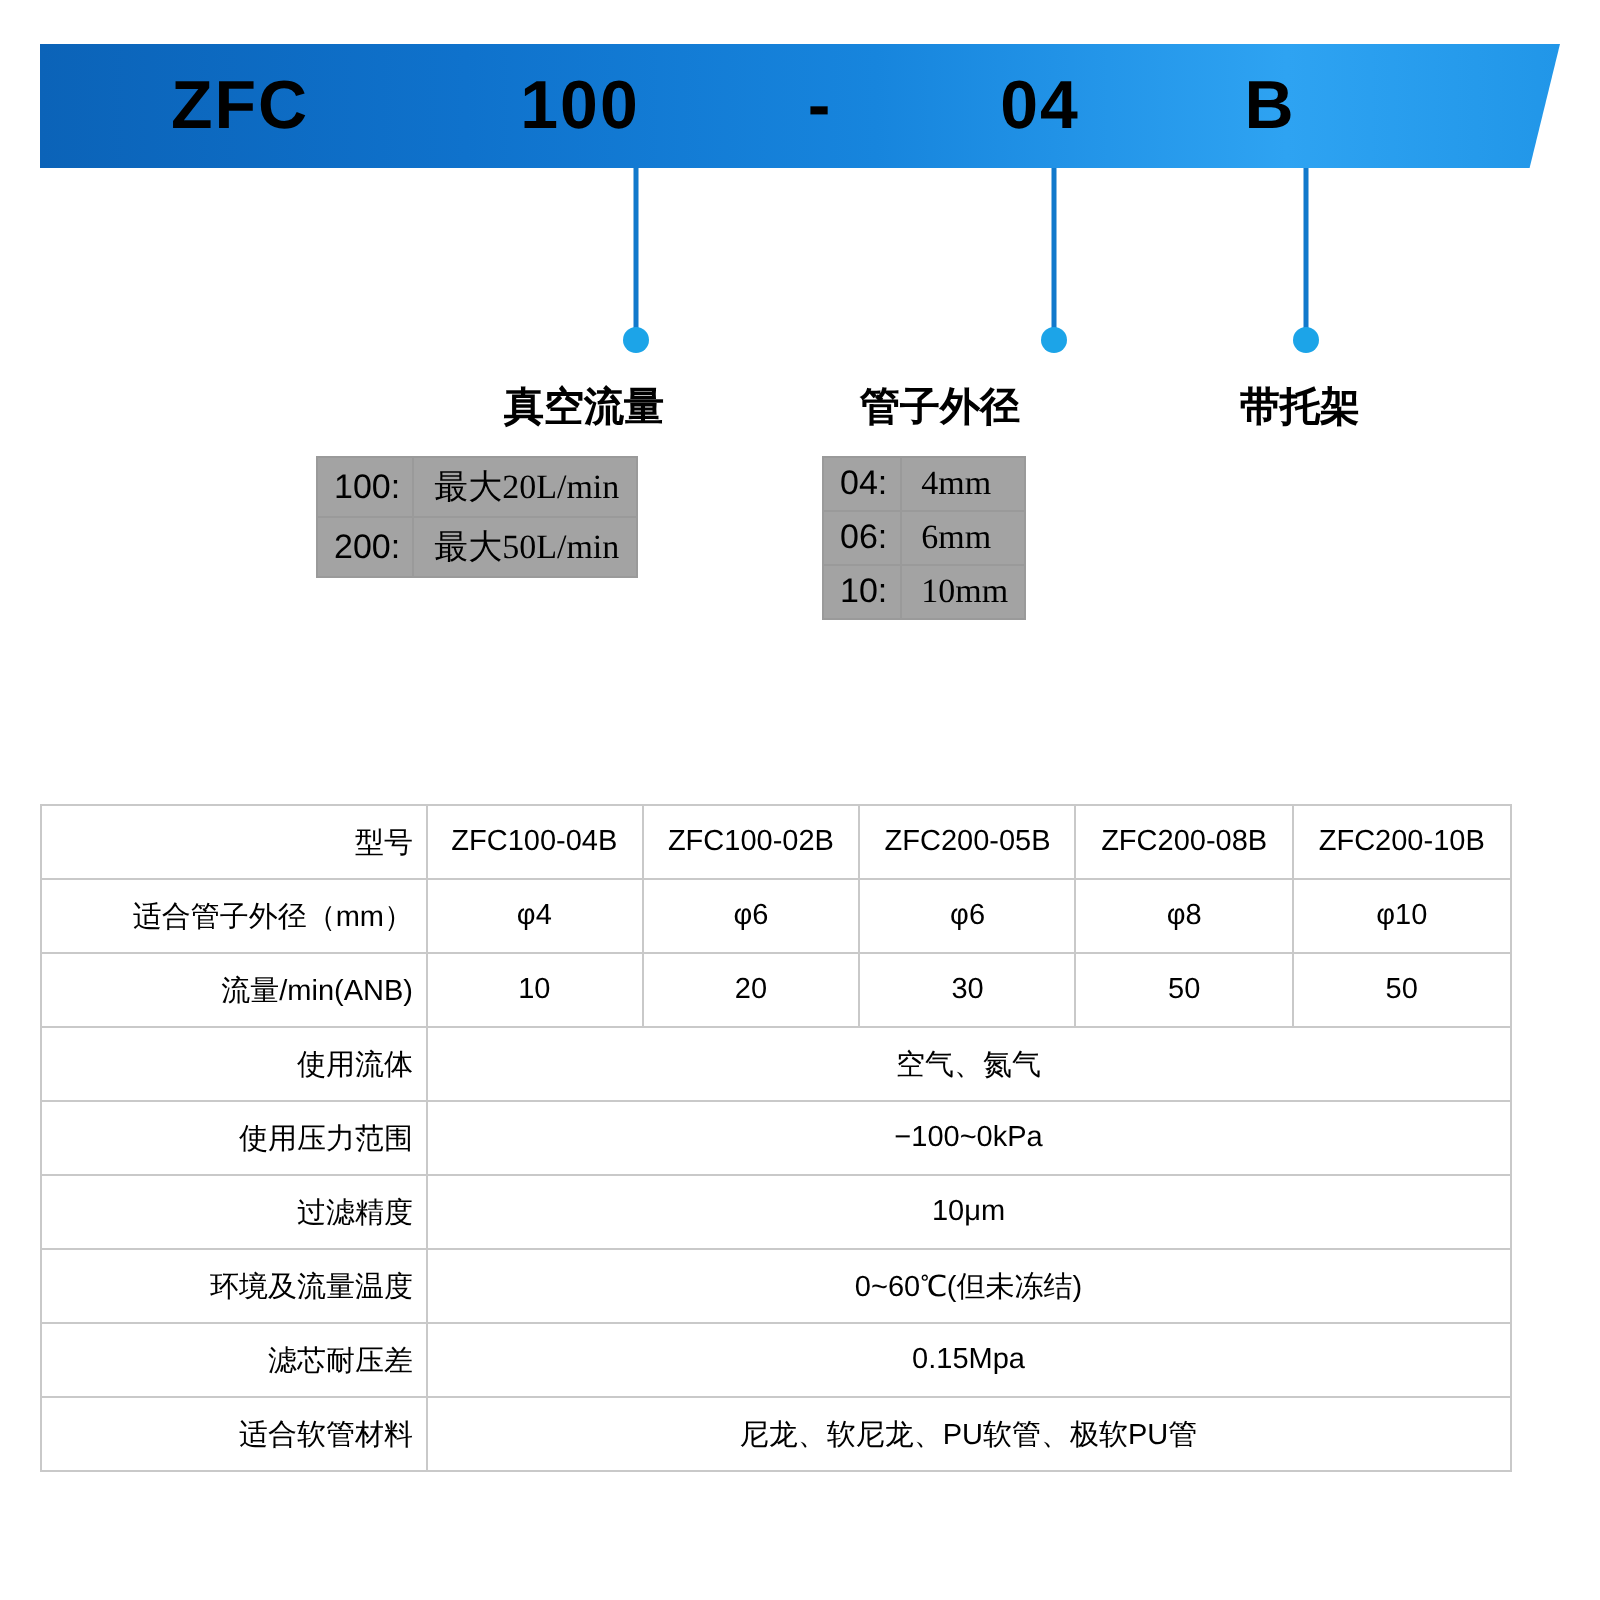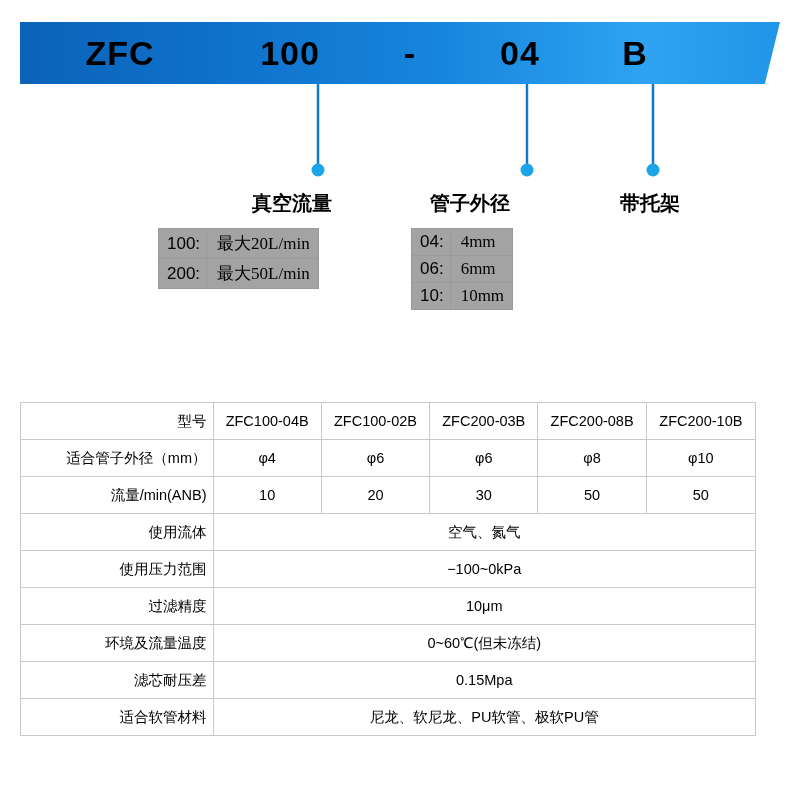--- a/index.html
+++ b/index.html
@@ -183,21 +183,21 @@
     <col style="width:111px">
     <col style="width:111px">
     <col style="width:111px">
     <col style="width:112px">
   </colgroup>
   <tbody>
     <tr>
       <td class="rowhead">型号</td>
       <td>ZFC100-04B</td>
       <td>ZFC100-02B</td>
-      <td>ZFC200-03B</td>
+      <td>ZFC200-05B</td>
       <td>ZFC200-08B</td>
       <td>ZFC200-10B</td>
     </tr>
     <tr>
       <td class="rowhead">适合管子外径（mm）</td>
       <td>φ4</td>
       <td>φ6</td>
       <td>φ6</td>
       <td>φ8</td>
       <td>φ10</td>

